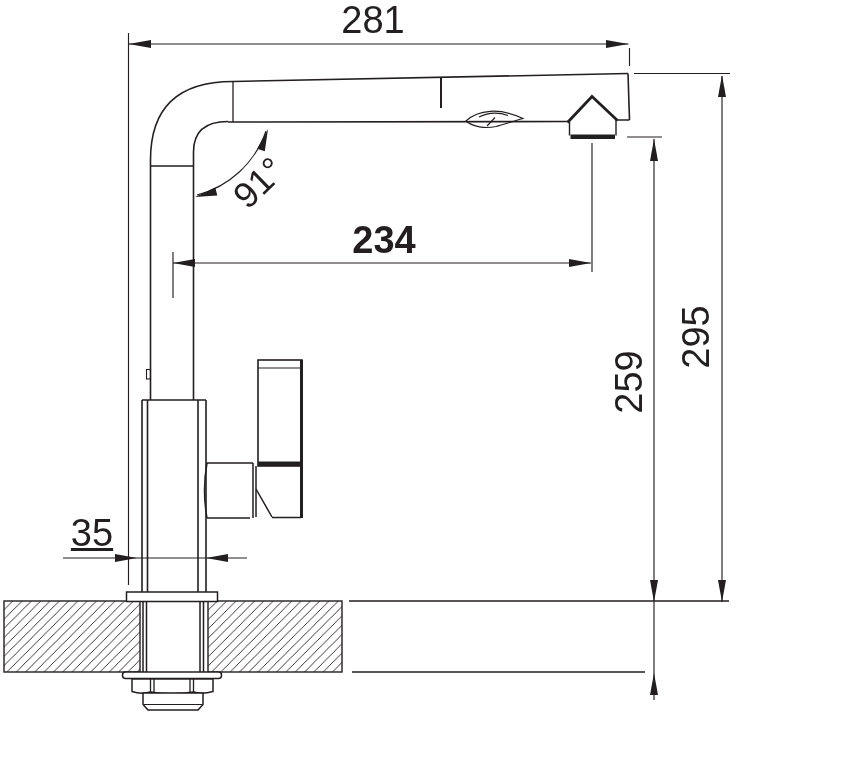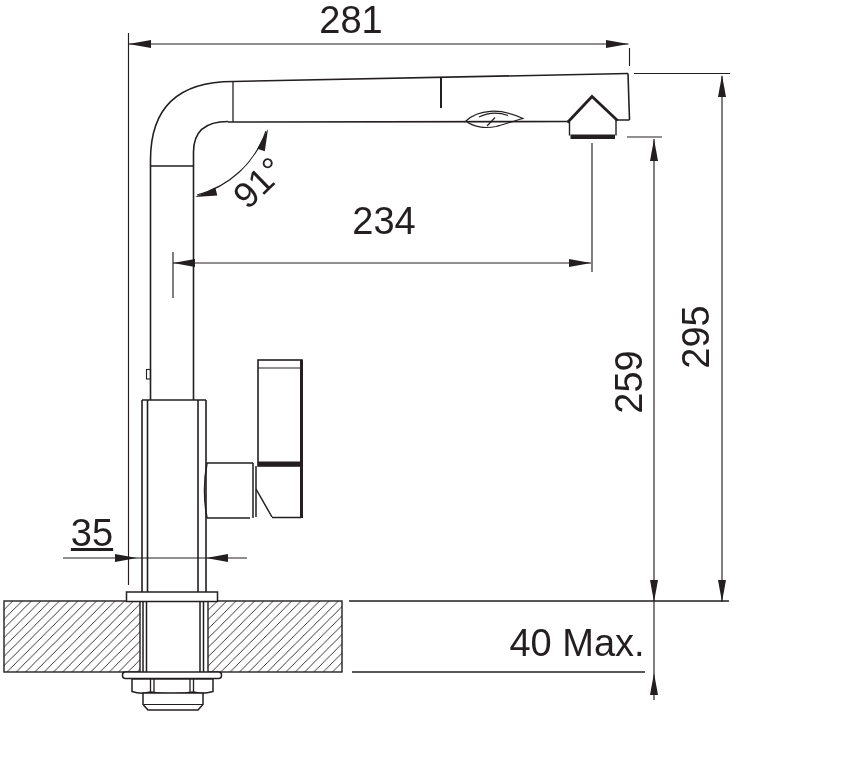--- a/index.html
+++ b/index.html
@@ -128,27 +128,26 @@
       <polygon points="654,139 650,161 658,161"></polygon>
       <polygon points="654,602 650,580 658,580"></polygon>
       <polygon points="654,673 650,695 658,695"></polygon>
       <polygon points="722,75 718,97 726,97"></polygon>
       <polygon points="722,602 718,580 726,580"></polygon>
       <polygon points="137,558 115,554 115,562"></polygon>
       <polygon points="206,558 228,554 228,562"></polygon>
     </g>
   </svg>
 
-  <div class="dim-label" style="left:351px;top:20px;">281</div>
+  <div class="dim-label" style="left:373px;top:20px;">281</div>
 
-  <div class="dim-label" style="left:384px;top:221px;">234</div>
+  <div class="dim-label" style="left:384px;top:240px;font-weight:bold;">234</div>
 
   <div class="dim-label rot44" style="left:259px;top:183px;">91°</div>
 
   <div class="dim-label rot90" style="left:629px;top:382px;">259</div>
 
   <div class="dim-label rot90" style="left:696px;top:337px;">295</div>
 
   <div class="dim-label" style="left:92px;top:533px;text-decoration:underline;">35</div>
 
-  <div class="dim-label" style="left:577px;top:643px;">40 Max.</div>
 
 </div>
 
 </body></html>

